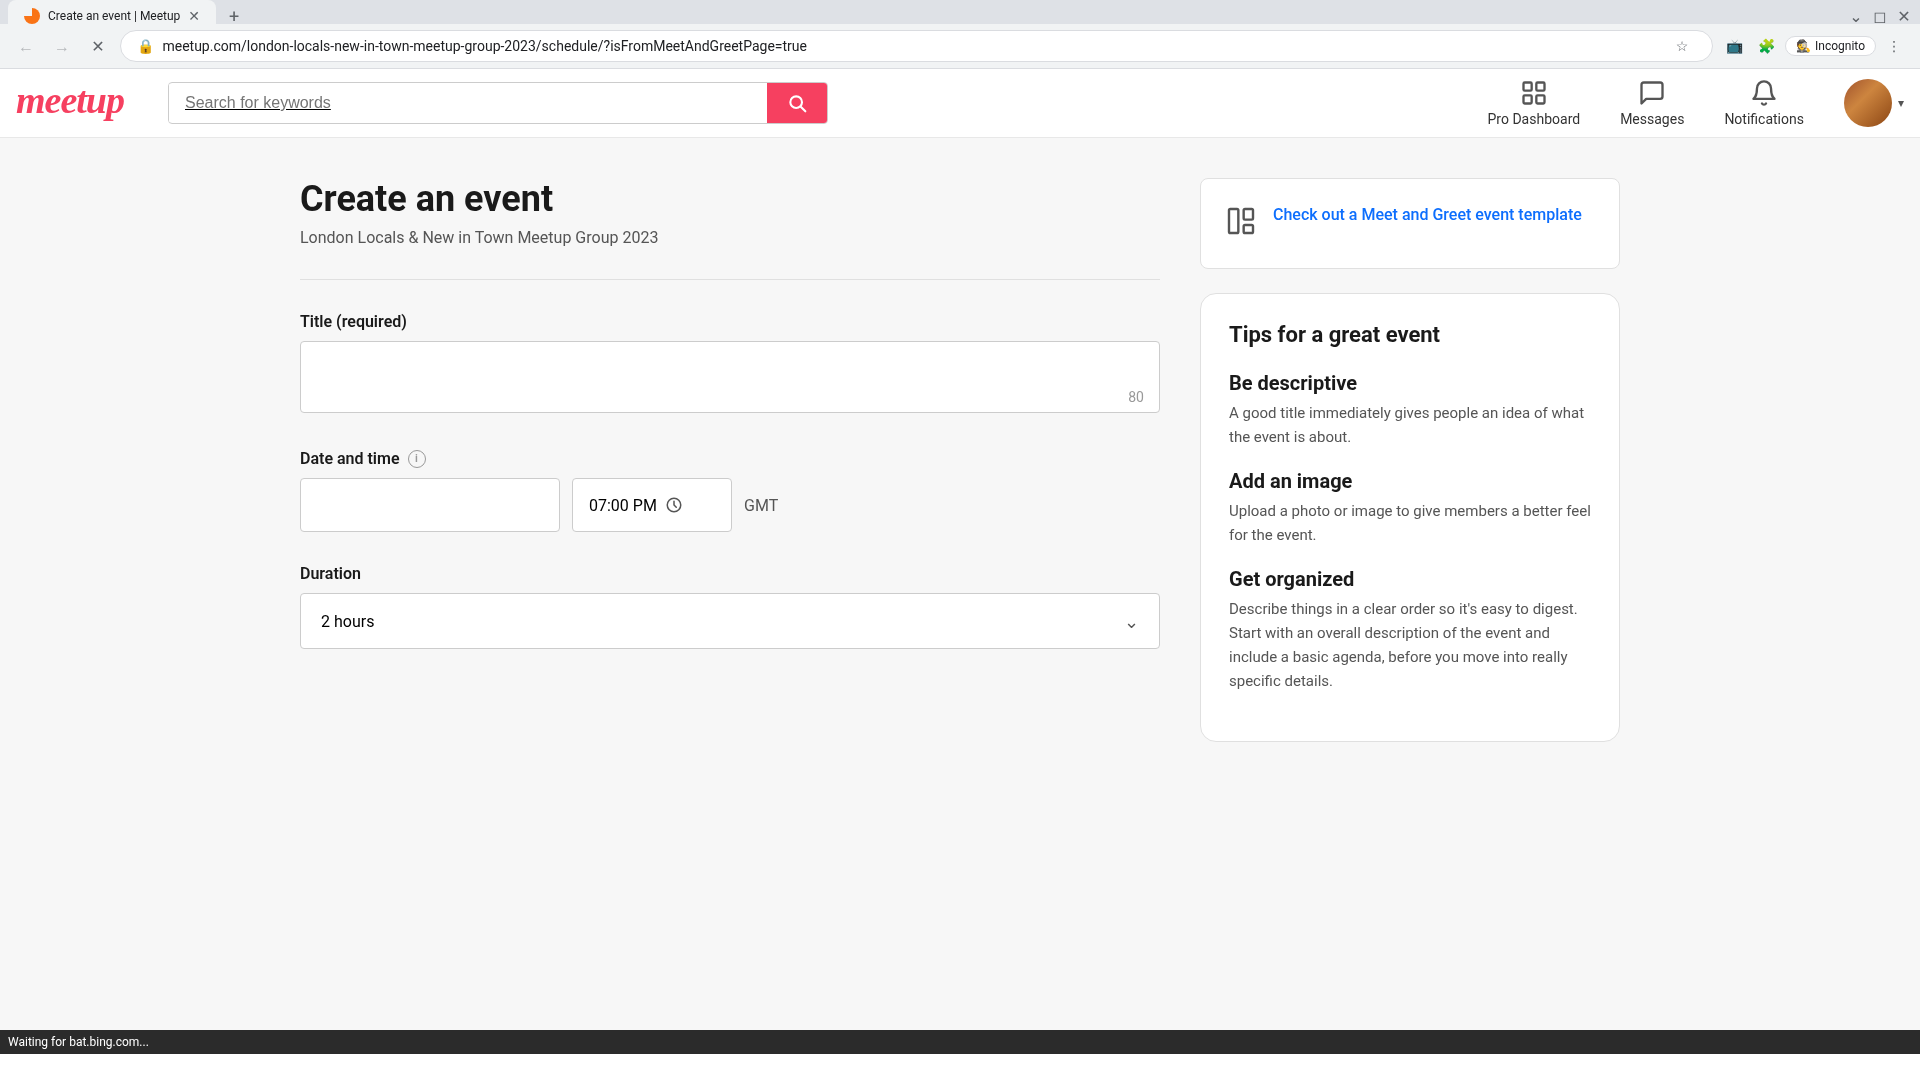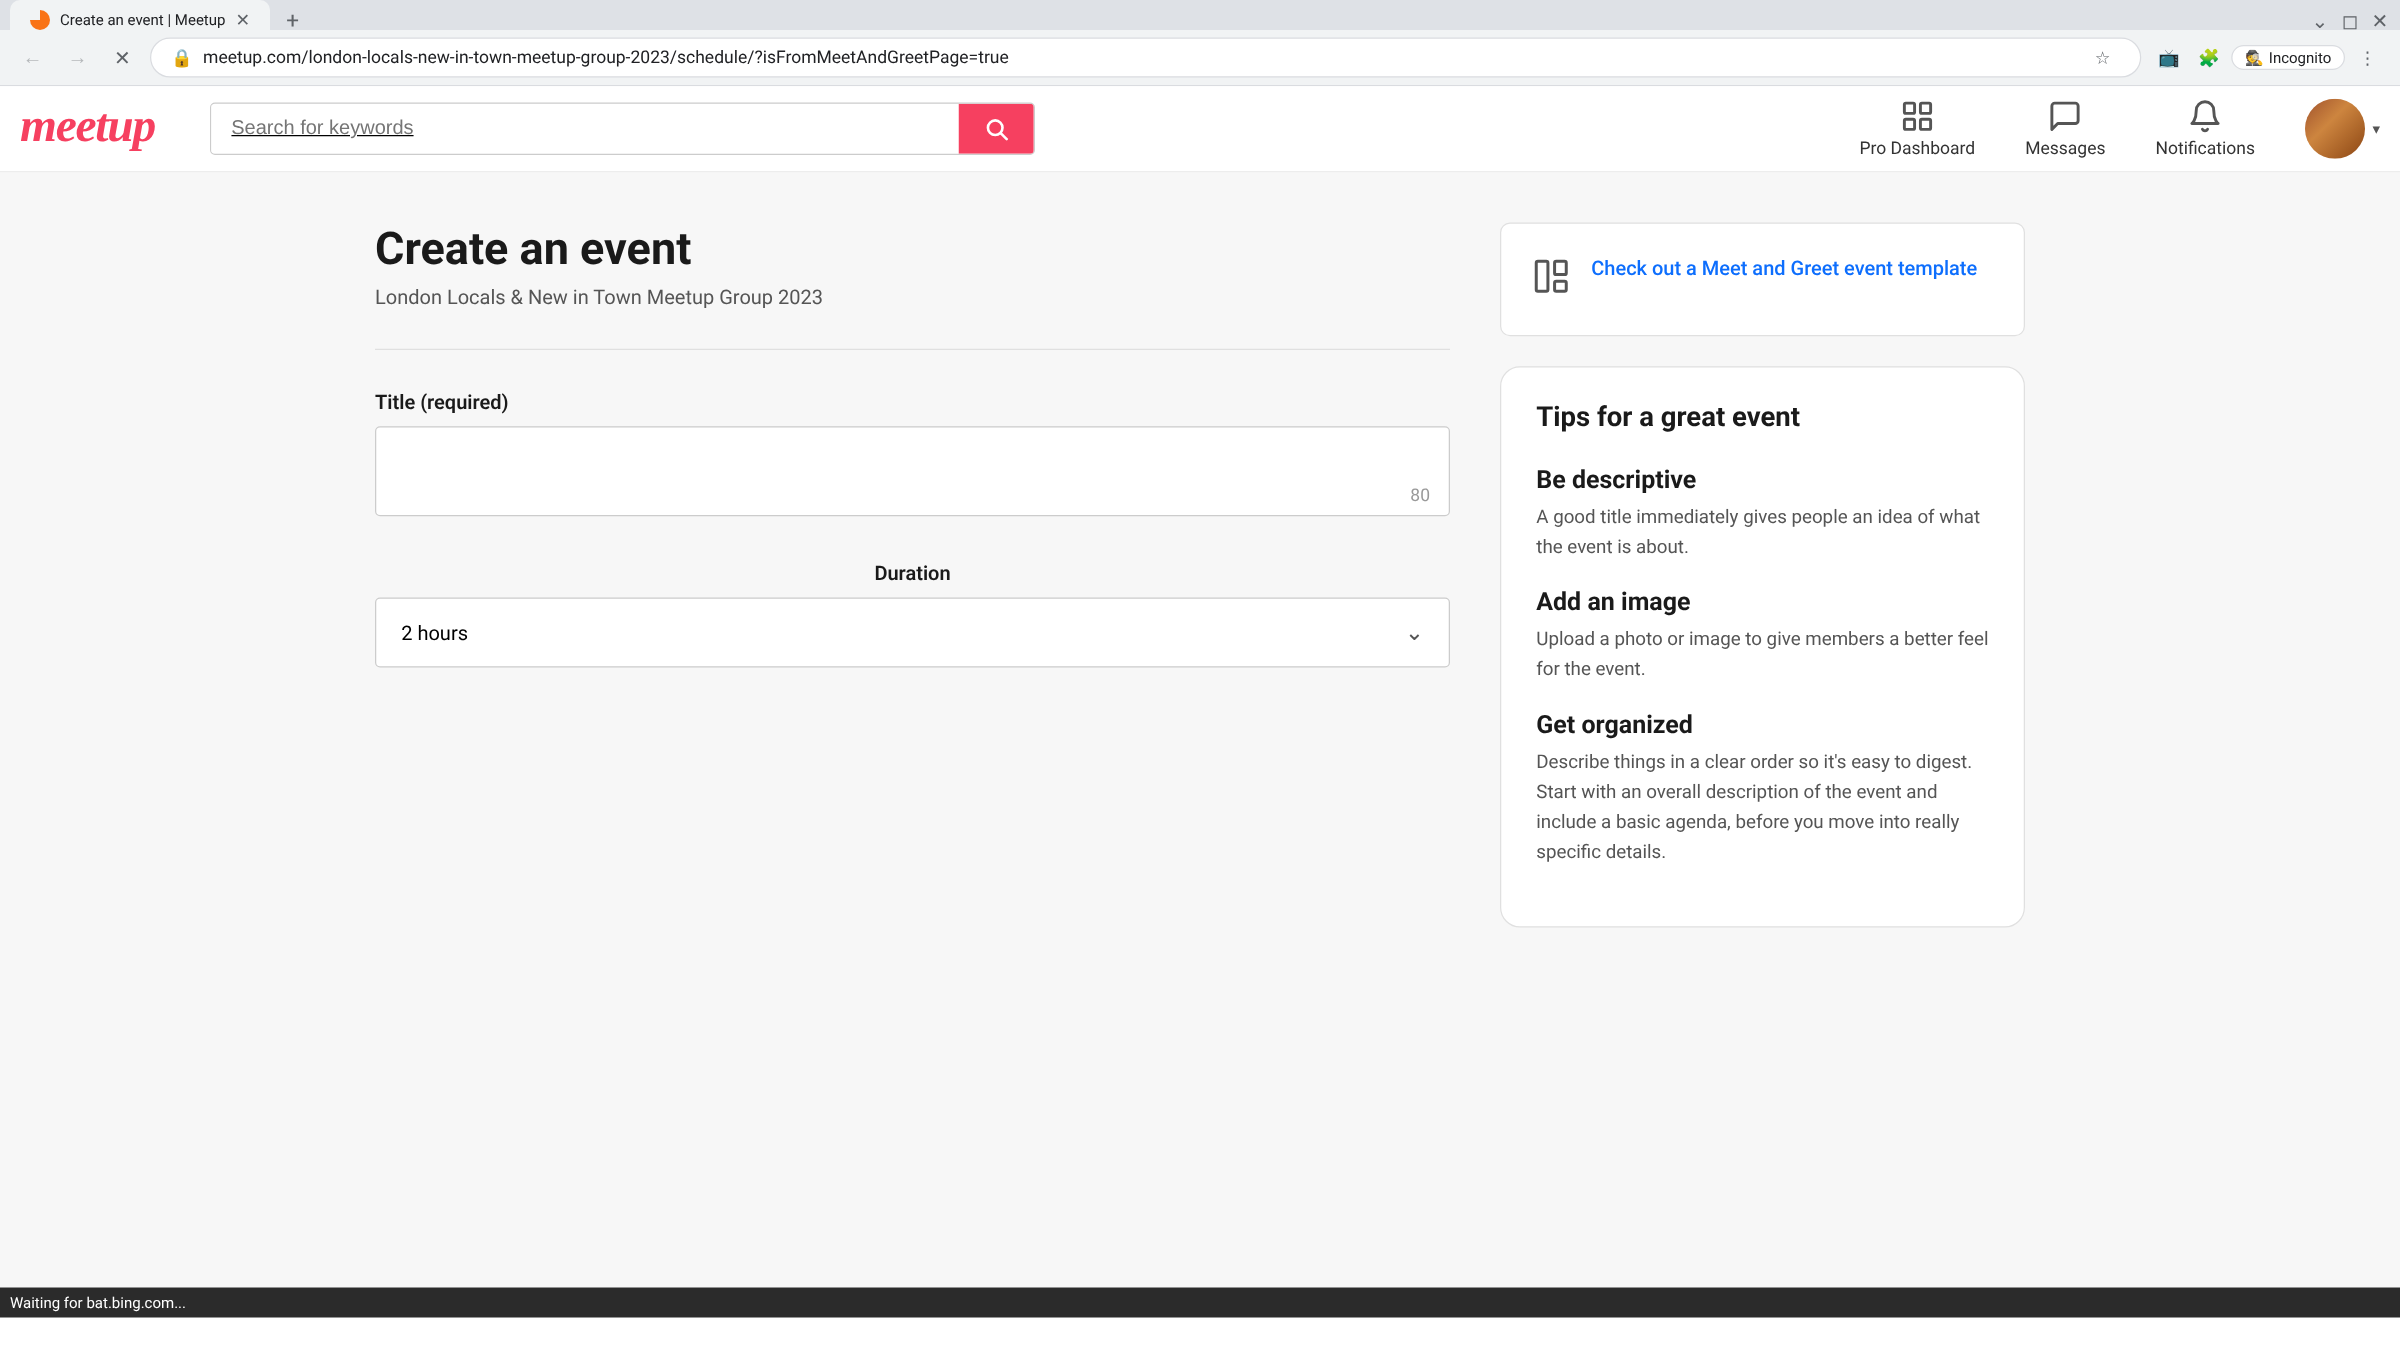--- a/index.html
+++ b/index.html
@@ -269,21 +269,21 @@
       align-items: center;
       gap: 8px;
       height: 54px;
       cursor: pointer;
       min-width: 160px;
     }
     .timezone-label {
       font-size: 16px;
       color: #555;
     }
-    .duration-section { margin-bottom: 32px; text-align: center; }
+    .duration-section { margin-bottom: 32px; }
     .duration-label {
       font-size: 16px;
       font-weight: 600;
       color: #1a1a1a;
       margin-bottom: 10px;
     }
     .duration-select {
       width: 100%;
       border: 1px solid #ccc;
       border-radius: 4px;
@@ -441,20 +441,37 @@
       <hr class="divider">
 
       <div class="title-field-wrapper">
         <div class="field-label">Title (required)</div>
         <div style="position:relative;">
           <textarea class="title-input" style=""></textarea>
           <span class="char-count">80</span>
         </div>
       </div>
 
+      <div>
+        <div class="date-label">
+          <span>Date and time</span>
+          <span class="info-icon">i</span>
+        </div>
+        <div class="datetime-row">
+          <input class="date-input" type="text" style="">
+          <div class="time-input">
+            <span>07:00 PM</span>
+            <svg width="18" height="18" viewBox="0 0 24 24" fill="none">
+              <circle cx="12" cy="12" r="9" stroke="#555" stroke-width="2"></circle>
+              <polyline points="12 7 12 12 15 15" stroke="#555" stroke-width="2" stroke-linecap="round"></polyline>
+            </svg>
+          </div>
+          <span class="timezone-label">GMT</span>
+        </div>
+      </div>
 
       <div class="duration-section">
         <div class="duration-label">Duration</div>
         <div class="duration-select">
           <span>2 hours</span>
           <span class="chevron-down">⌄</span>
         </div>
       </div>
     </div>
 

